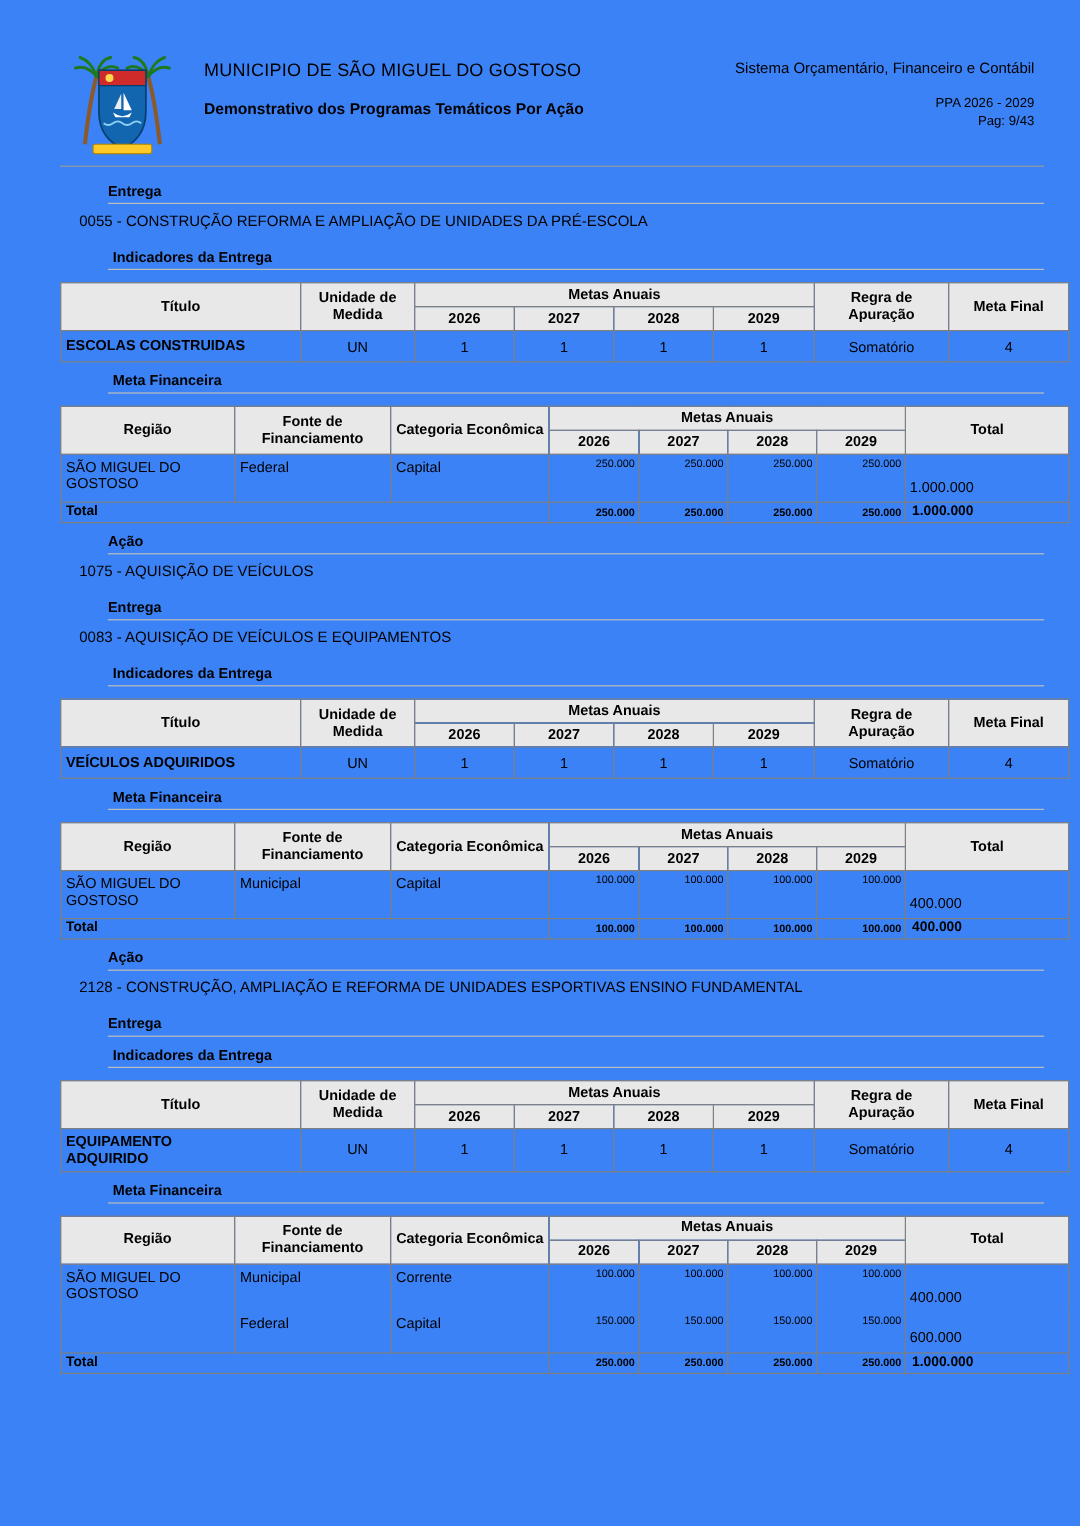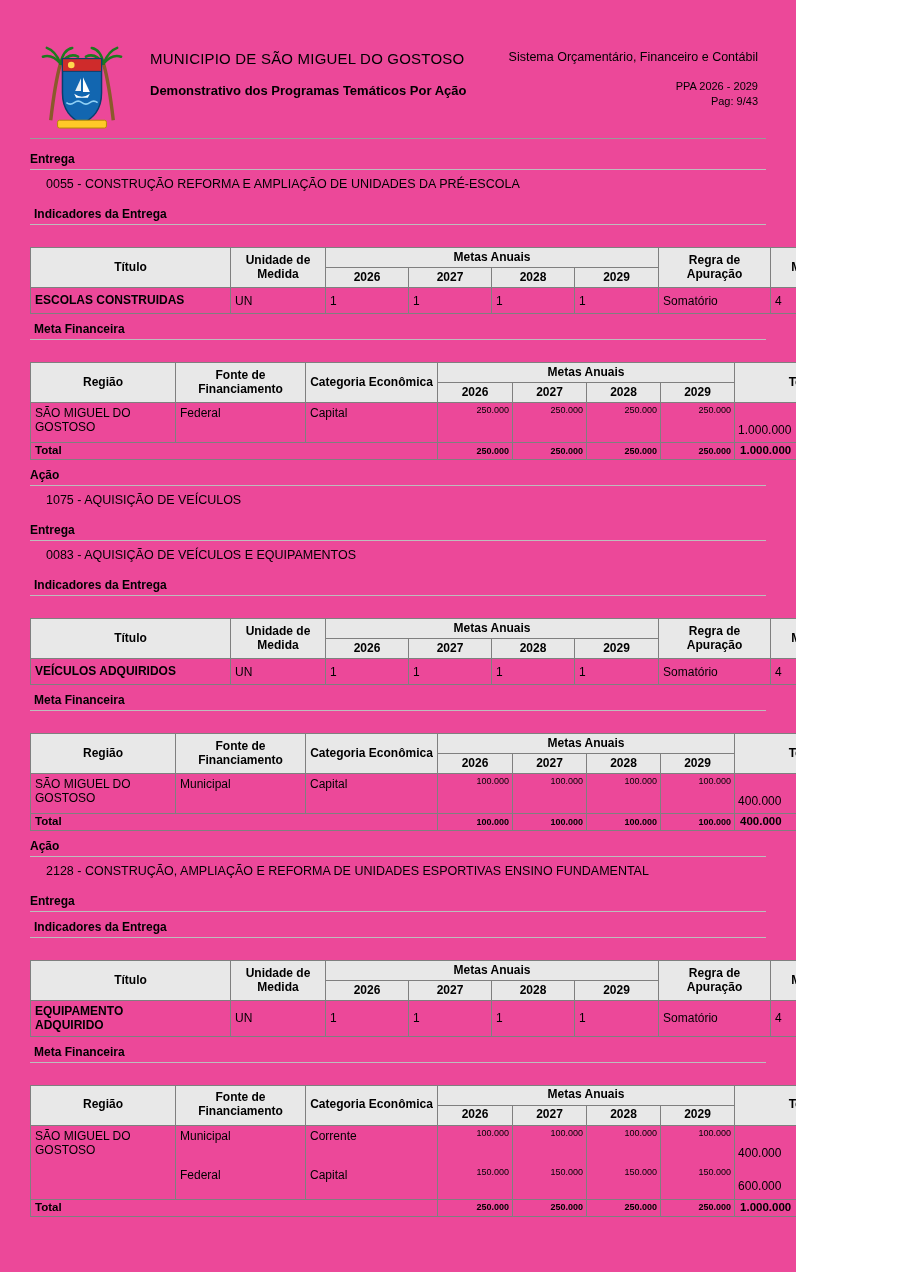--- a/index.html
+++ b/index.html
@@ -1,45 +1,45 @@
 <!DOCTYPE html>
 <html><head>
 <meta charset="utf-8">
 <style>
   * { box-sizing: border-box; }
   html,body { margin:0; padding:0; background:#fff; }
   body { font-family:"Liberation Sans","DejaVu Sans",sans-serif; color:#000; }
-  .page { width:796px; height:1272px; background:#ec4899; position:relative; overflow:hidden; }
+  .page { width:900px; height:1272px; background:#3b82f6; position:relative; overflow:hidden;padding-left:20px; }
 
   
   .header { display:flex; align-items:flex-start; padding:44px 38px 0 40px; }
   .logo { width:84px; height:86px; flex:0 0 auto; }
   .header-mid { margin-left:26px; padding-top:6px; }
   .muni { font-size:15px; letter-spacing:.2px; }
   .doc-title { font-size:13px; font-weight:bold; margin-top:16px; }
   .header-right { margin-left:auto; text-align:right; padding-top:6px; }
   .sys { font-size:12.5px;text-align:right; }
   .ppa { font-size:11px; font-weight:normal; margin-top:16px; }
   .pagenum { font-size:11px; margin-top:3px; }
   .header-rule { border:none; border-top:1px solid #9a9a9a; margin:8px 30px 0 30px; }
 
   
   .content { padding:5px 30px 0 30px; }
-  .sec-label { font-size:12px; font-weight:bold; padding:4px 0 3px 0; border-bottom:1px solid #bdbdbd; margin-top:4px; }
+  .sec-label { font-size:12px; font-weight:bold; padding:4px 0 3px 0; border-bottom:1px solid #bdbdbd; margin-top:4px;margin-left:40px; }
   .sub-label { padding-left:4px; }
   .item-text { font-size:12.5px; padding:7px 0 8px 16px; }
 
   
-  table { border-collapse:collapse; width:100%; table-layout:fixed; margin:22px 0 4px 0; }
+  table { border-collapse:collapse; width:100%; table-layout:fixed; margin:10px 0 4px 0; }
   th, td { border:1px solid #7f7f7f; overflow:hidden; }
   thead th { background:#e8e8e8; font-size:12px; font-weight:bold; text-align:center; padding:2px 3px; line-height:1.15; vertical-align:middle; }
   thead tr { height:20px; }
 
   .ind-tbl tbody tr { height:26px; }
-  .ind-tbl tbody td { font-size:12px; padding:3px 4px; vertical-align:middle; }
+  .ind-tbl tbody td { font-size:12px; text-align:center; padding:3px 4px; vertical-align:middle; }
   .ind-tbl tbody td.lft { text-align:left; white-space:pre-line; line-height:1.2;font-weight:bold; }
 
   .fin-tbl tbody td { font-size:12px; vertical-align:top; padding:3px 4px; line-height:1.2; }
   .fin-tbl tr.fin-row { height:40px; }
   .fin-tbl tr.fin-row2 { height:34px; }
   .fin-tbl td.lft { text-align:left; }
   .fin-tbl td.num { font-size:9px; text-align:right; padding:2px 3px; }
   .fin-tbl td.tot { font-size:12px; text-align:left; vertical-align:bottom; padding:3px 5px 5px 3px; }
   .fin-tbl tr.total-row { height:17px; }
   .fin-tbl tr.total-row td { font-weight:bold; vertical-align:middle; }

